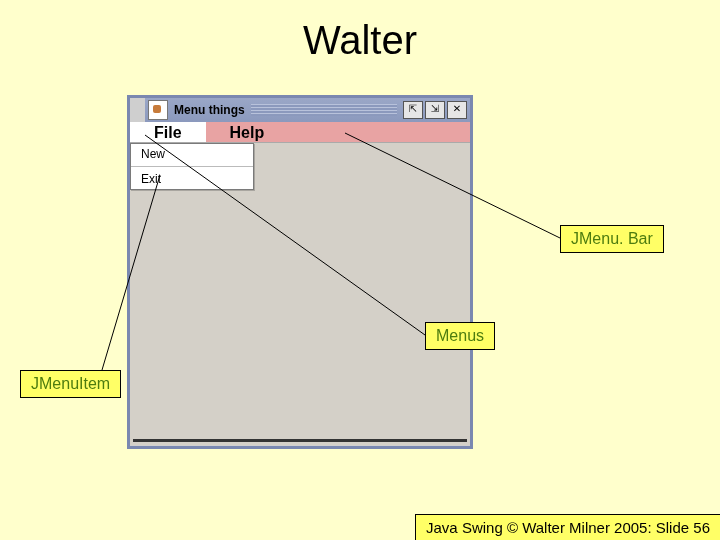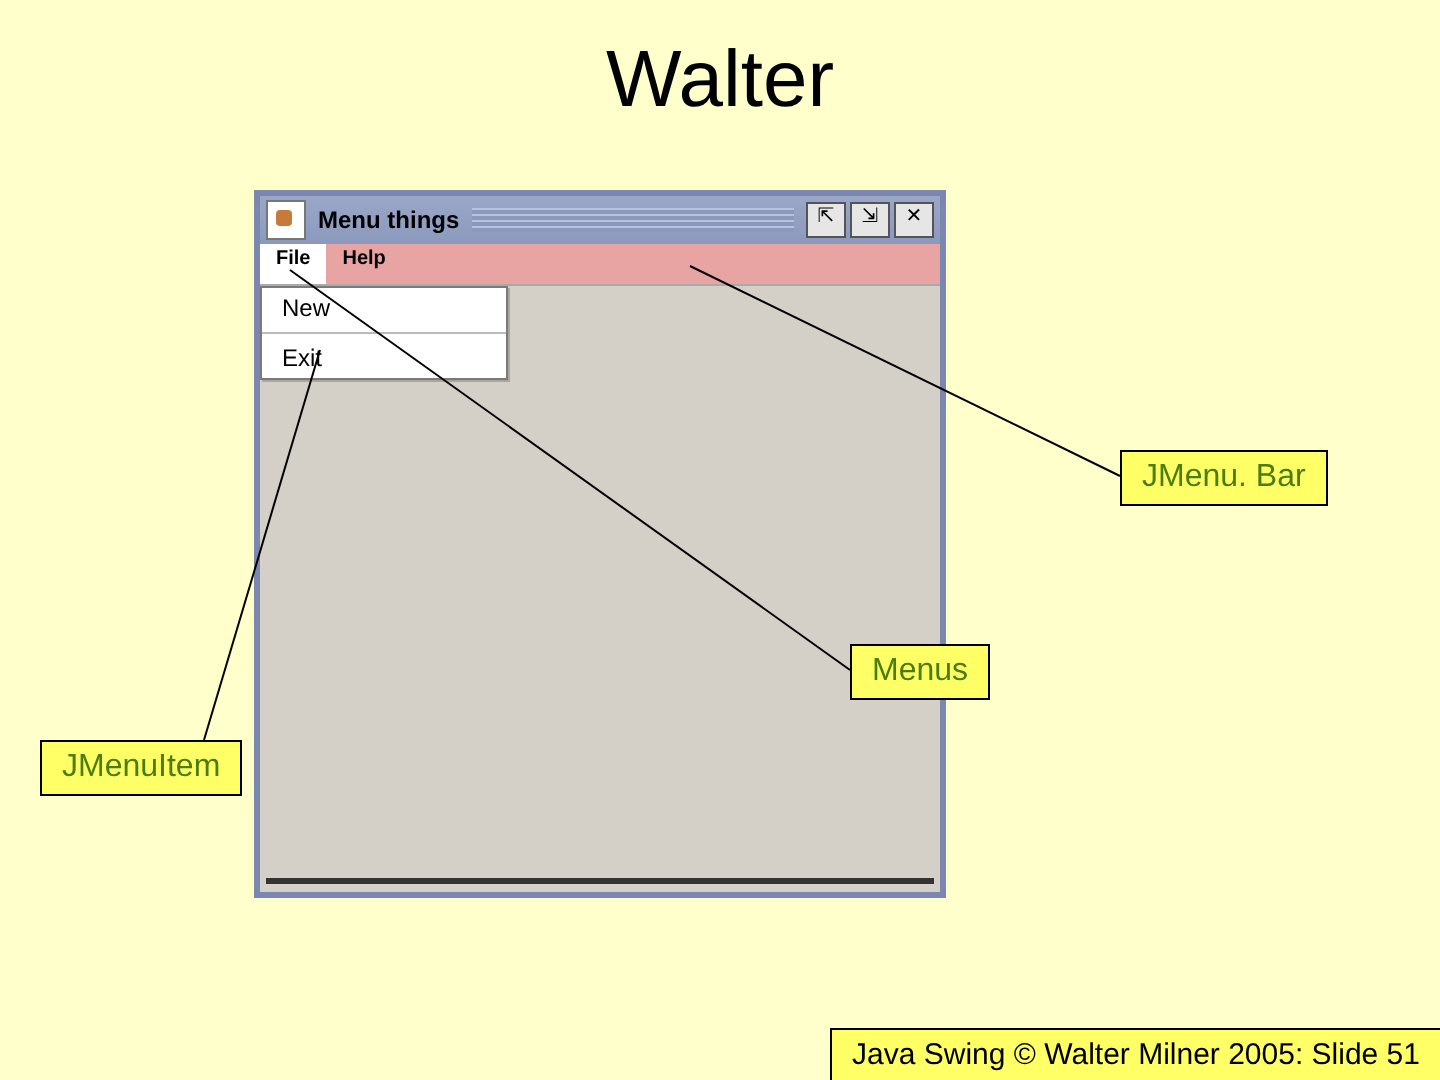--- a/index.html
+++ b/index.html
@@ -37,20 +37,21 @@
     background: #cfcfcf;
     border: 3px solid #7a88b0;
     box-sizing: border-box;
   }
   .titlebar {
     display: flex;
     align-items: center;
     height: 24px;
     background: linear-gradient(#9aa7c7, #8b99bd);
     padding: 0 3px;
+    margin-left: 15px;
   }
   .titlebar .coffee-icon {
     width: 18px;
     height: 18px;
     background: #fff;
     border: 1px solid #777;
     margin-right: 6px;
     position: relative;
   }
   .titlebar .coffee-icon::after {
@@ -92,22 +93,22 @@
     color: #000;
   }
 
   .menubar {
     display: flex;
     background: #e8a3a3;
     height: 20px;
     border-bottom: 1px solid #aaa;
   }
   .menubar .menu {
-    padding: 2px 8px;
-    font-size: 10px;
+    padding: 2px 24px;
+    font-size: 16px;
     font-weight: bold;
     color: #000;
   }
   .menubar .menu.active {
     background: #fff;
   }
 
   .content-area {
     background: #d4d0c8;
     height: calc(100% - 24px - 20px - 2px);
@@ -231,15 +232,15 @@
 
   <svg class="connector" style="left:0; top:0;" width="720" height="540">
 
     <line x1="560" y1="238" x2="345" y2="133"></line>
 
     <line x1="425" y1="335" x2="145" y2="135"></line>
 
     <line x1="102" y1="370" x2="160" y2="175"></line>
   </svg>
 
-  <div class="footer">Java Swing © Walter Milner 2005: Slide 51</div>
+  <div class="footer">Java Swing © Walter Milner 2005: Slide 56</div>
 
 </div>
 
 </body></html>

